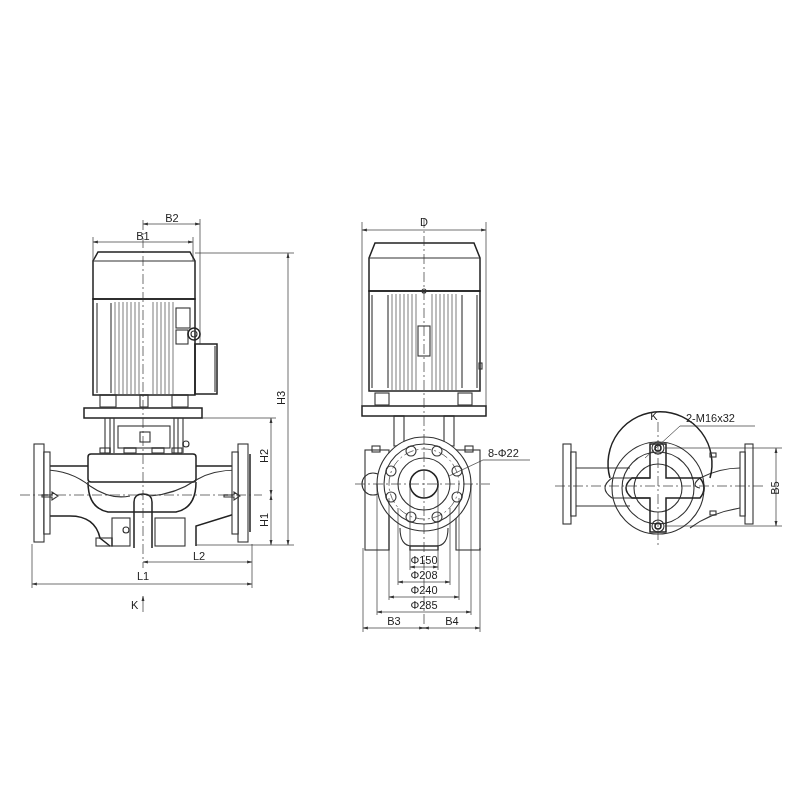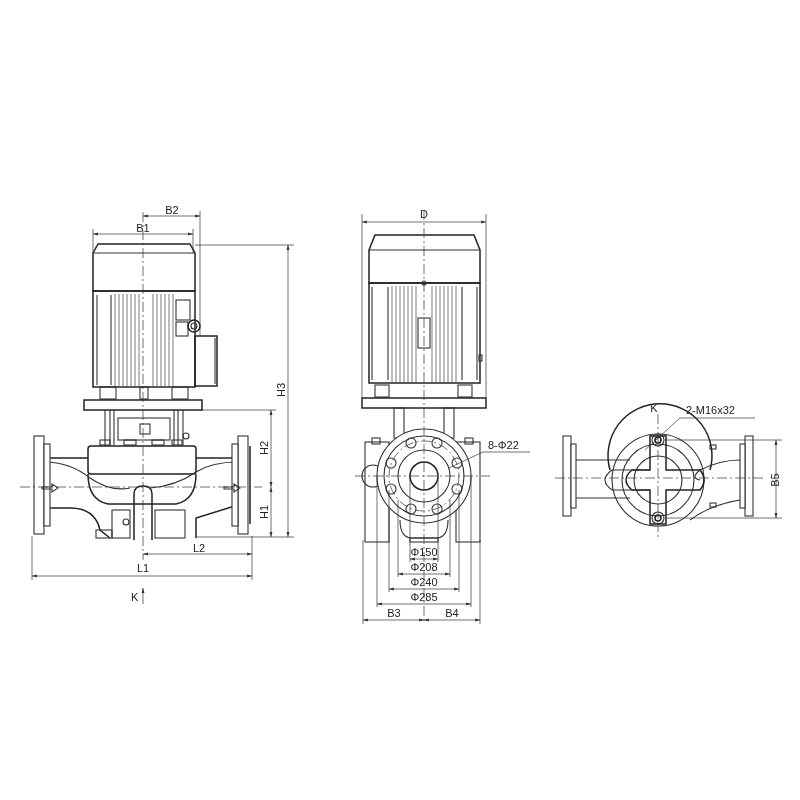--- a/index.html
+++ b/index.html
@@ -1,17 +1,17 @@
 <!DOCTYPE html>
 <html><head>
 <meta charset="utf-8">
 <style>
   html, body { margin: 0; padding: 0; background: #ffffff; }
   body { width: 800px; height: 800px; overflow: hidden; font-family: "Liberation Sans", sans-serif; }
-  #canvas { position: absolute; left: 0; top: 0; width: 800px; height: 711px; }
+  #canvas { position: absolute; left: 0; top: 8px; width: 800px; height: 711px; }
   svg text { font-family: "Liberation Sans", sans-serif; font-size: 11px; fill: #222; }
   .ln { stroke: #333; stroke-width: 1.1; fill: none; }
   .thick { stroke: #222; stroke-width: 1.5; fill: none; }
   .thin { stroke: #444; stroke-width: 0.7; fill: none; }
   .dim { stroke: #333; stroke-width: 0.7; fill: none; }
   .ctr { stroke: #333; stroke-width: 0.7; fill: none; stroke-dasharray: 10 3 2 3; }
   .fillw { fill: #fff; stroke: #333; stroke-width: 1.1; }
 </style>
 </head>
 <body>

